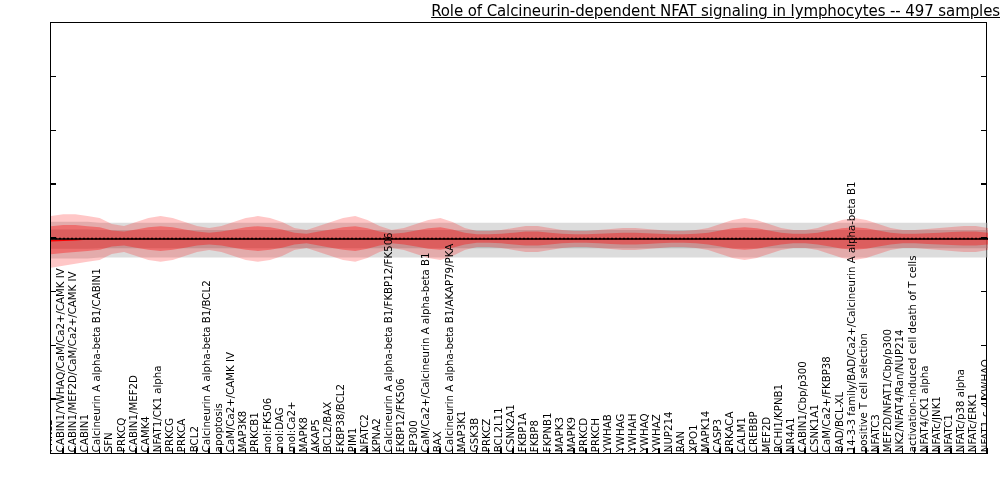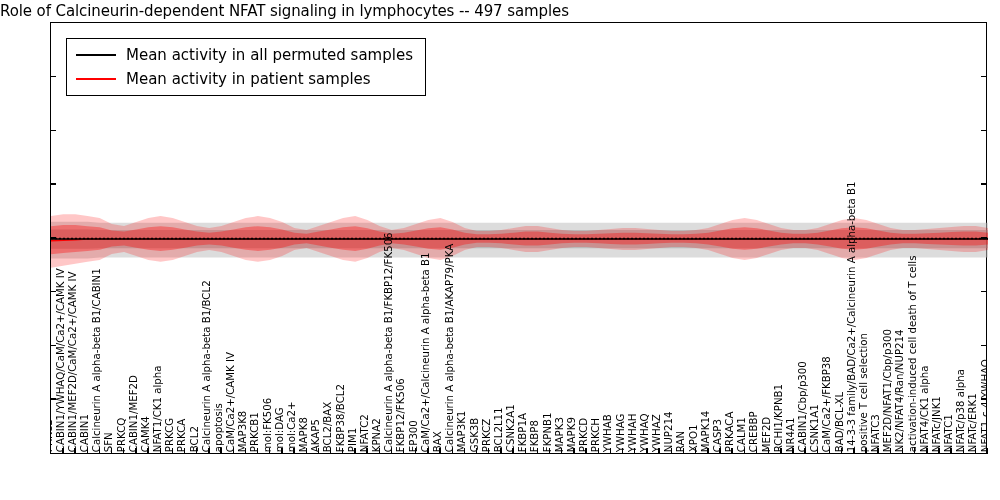--- a/index.html
+++ b/index.html
@@ -1,23 +1,24 @@
 <!DOCTYPE html>
 <html><head>
 <meta charset="utf-8">
 <style>
   html,body{margin:0;padding:0;background:#ffffff;}
   body{width:1000px;height:500px;overflow:hidden;font-family:"DejaVu Sans",sans-serif;}
   #root{position:relative;width:1000px;height:500px;background:#fff;}
 
   
   .chart-title{
-    position:absolute;left:0;top:2px;width:1000px;text-align:left;
+    position:absolute;left:0;top:2px;width:1000px;text-align:right;
     font-size:15px;color:#000;font-family:"DejaVu Sans",sans-serif;
     letter-spacing:-0.1px;
+    text-decoration:underline;
   }
 
   
   .plot-frame{
     position:absolute;left:50px;top:22px;width:937px;height:432px;
     border:1.6px solid #000;box-sizing:border-box;background:#fff;
   }
   .ytickmark{position:absolute;left:0;width:6px;height:1.6px;background:#000;}
 
   
@@ -243,24 +244,14 @@
       <div class="xcat" style="left: 855.418px;">NK2/NFAT4/Ran/NUP214</div>
       <div class="xcat" style="left: 867.587px;">activation-induced cell death of T cells</div>
       <div class="xcat" style="left: 879.756px;">NFAT4/CK1 alpha</div>
       <div class="xcat" style="left: 891.925px;">NFATc/JNK1</div>
       <div class="xcat" style="left: 904.094px;">NFATC1</div>
       <div class="xcat" style="left: 916.262px;">NFATc/p38 alpha</div>
       <div class="xcat" style="left: 928.431px;">NFATc/ERK1</div>
       <div class="xcat" style="left: 940.6px;">NFAT1-c-4/YWHAQ</div>
     </div>
 
-  <div class="legend">
-    <div class="legend-row">
-      <span class="legend-swatch"></span>
-      <span class="legend-text">Mean activity in all permuted samples</span>
-    </div>
-    <div class="legend-row">
-      <span class="legend-swatch red"></span>
-      <span class="legend-text">Mean activity in patient samples</span>
-    </div>
-  </div>
 
 </div>
 
 </body></html>

